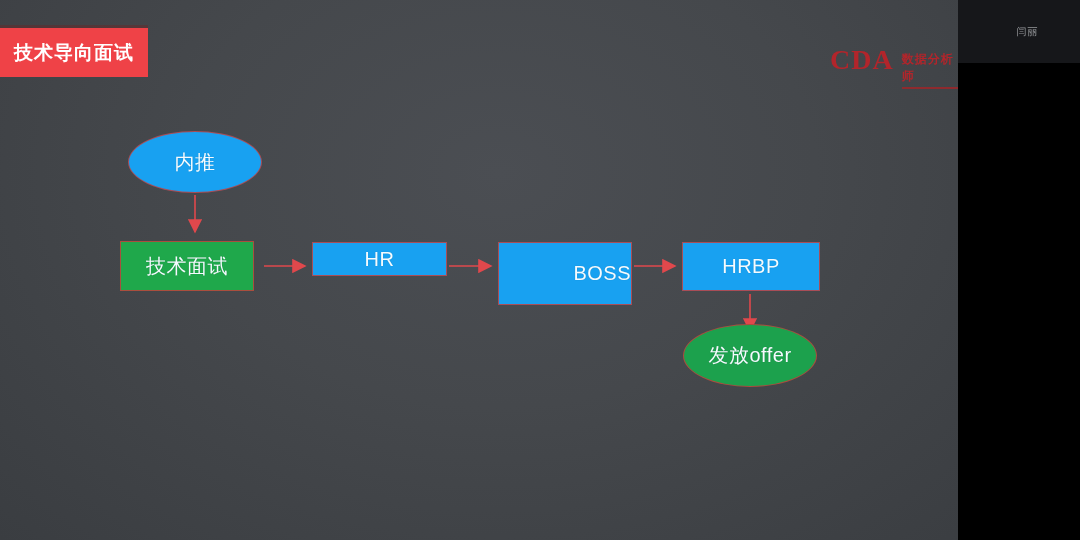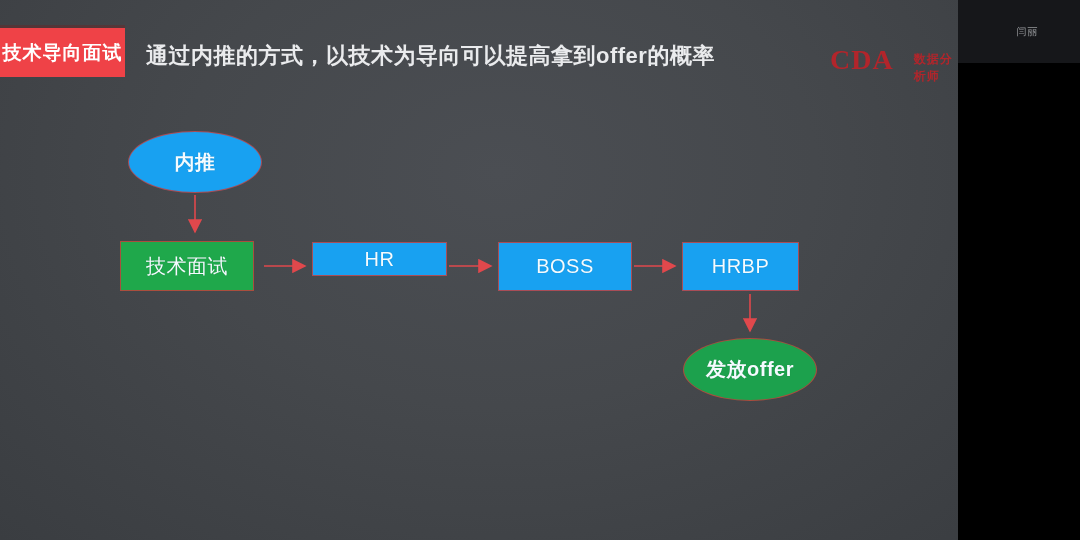--- a/index.html
+++ b/index.html
@@ -4,41 +4,41 @@
 <style>
   * { margin:0; padding:0; box-sizing:border-box; }
   html,body { width:1080px; height:540px; overflow:hidden; background:#000;
               font-family:"Liberation Sans", sans-serif; }
   .stage { position:relative; width:1080px; height:540px; background:#000; }
 
   
   .slide { position:absolute; left:0; top:0; width:958px; height:540px;
            background: radial-gradient(ellipse at 52% 32%, #4b4e53 0%, #45484c 45%, #3a3d41 100%); }
 
-  .ribbon { position:absolute; left:0; top:28px; width:125px; height:49px;
+  .ribbon { position:absolute; left:0; top:28px; width:148px; height:49px;
             background:#ef4247; color:#fff; font-size:19px; font-weight:bold;
             display:flex; align-items:center; justify-content:center;
             letter-spacing:1px; box-shadow:0 -3px 0 rgba(120,30,30,.35); }
 
   .slide-title { position:absolute; left:146px; top:41px; width:640px;
                  color:#eaebed; font-size:22px; font-weight:bold; letter-spacing:.5px;
                  white-space:nowrap; }
 
   .cda-logo { position:absolute; left:786px; top:47px; display:flex;
               align-items:flex-start; color:#b2252b; }
   .cda-logo .mark { font-family:"Liberation Serif", serif; font-weight:bold;
                     font-size:28px; line-height:26px; letter-spacing:1px;margin-left:44px; }
-  .cda-logo .side { display:flex; flex-direction:row; margin-left:20px; margin-top:4px; }
+  .cda-logo .side { display:flex; flex-direction:column; margin-left:8px; margin-top:4px; }
   .cda-logo .side .zh { font-size:12px; font-weight:bold; letter-spacing:1px; }
   .cda-logo .side .bar { height:2px; background:#a12428; margin-top:2px; opacity:.8; }
 
   
   .node { position:absolute; display:flex; align-items:center; justify-content:center;
           color:#fff; border:1px solid rgba(195,62,60,.85); }
-  .node.ellipse { border-radius:50%;font-weight:bold; }
+  .node.ellipse { border-radius:50%; }
   .node span { font-size:20px; letter-spacing:.5px; color:#f4fbff;
                text-shadow:0 0 1px rgba(0,0,0,.2); }
   .arrows { position:absolute; left:0; top:0; width:958px; height:540px; }
 
   
   .sidebar { position:absolute; left:958px; top:0; width:122px; height:540px; background:#000; }
   .video-cell { position:absolute; left:0; top:0; width:139px; height:63px;
                 background:#16171a; display:flex; align-items:center; justify-content:center; }
   .video-cell .name { font-size:10px; color:#97999c; letter-spacing:1px; }
 </style>
@@ -46,21 +46,20 @@
 <body>
 
 <div class="stage">
 
   <div class="slide">
 
     <div class="ribbon">
       <span>技术导向面试</span>
     </div>
 
-    <div class="slide-title">通过内推的方式，以技术为导向可以提高拿到offer的概率</div>
 
     <div class="cda-logo">
       <span class="mark">CDA</span>
       <span class="side">
         <span class="zh">数据分析师</span>
         <span class="bar"></span>
       </span>
     </div>
 
     <svg class="arrows" viewBox="0 0 958 540">
@@ -83,29 +82,29 @@
     </div>
 
     <div class="node" style="left: 120px; top: 241px; width: 134px; height: 50px; background: rgb(31, 168, 75);">
       <span>技术面试</span>
     </div>
 
     <div class="node" style="left: 312px; top: 242px; width: 135px; height: 34px; background: rgb(24, 161, 241);">
       <span>HR</span>
     </div>
 
-    <div class="node" style="left: 498px; top: 242px; width: 134px; height: 49px; background: rgb(24, 161, 241);">
+    <div class="node" style="left: 498px; top: 242px; width: 134px; height: 63px; background: rgb(24, 161, 241); justify-content: flex-end;">
       <span>BOSS</span>
     </div>
 
-    <div class="node" style="left: 682px; top: 242px; width: 117px; height: 49px; background: rgb(24, 161, 241);">
+    <div class="node" style="left: 682px; top: 242px; width: 138px; height: 49px; background: rgb(24, 161, 241);">
       <span>HRBP</span>
     </div>
 
-    <div class="node ellipse" style="left: 683px; top: 338px; width: 134px; height: 63px; background: rgb(28, 161, 77);">
+    <div class="node ellipse" style="left: 683px; top: 324px; width: 134px; height: 63px; background: rgb(28, 161, 77);">
       <span>发放offer</span>
     </div>
 
   </div>
 
   <div class="sidebar">
     <div class="video-cell">
       <span class="name">闫丽</span>
     </div>
   </div>

